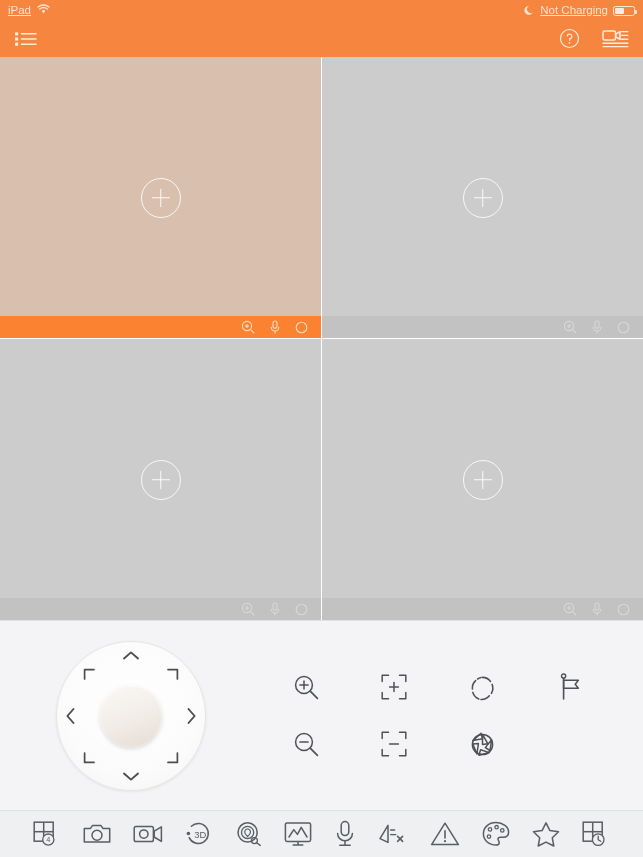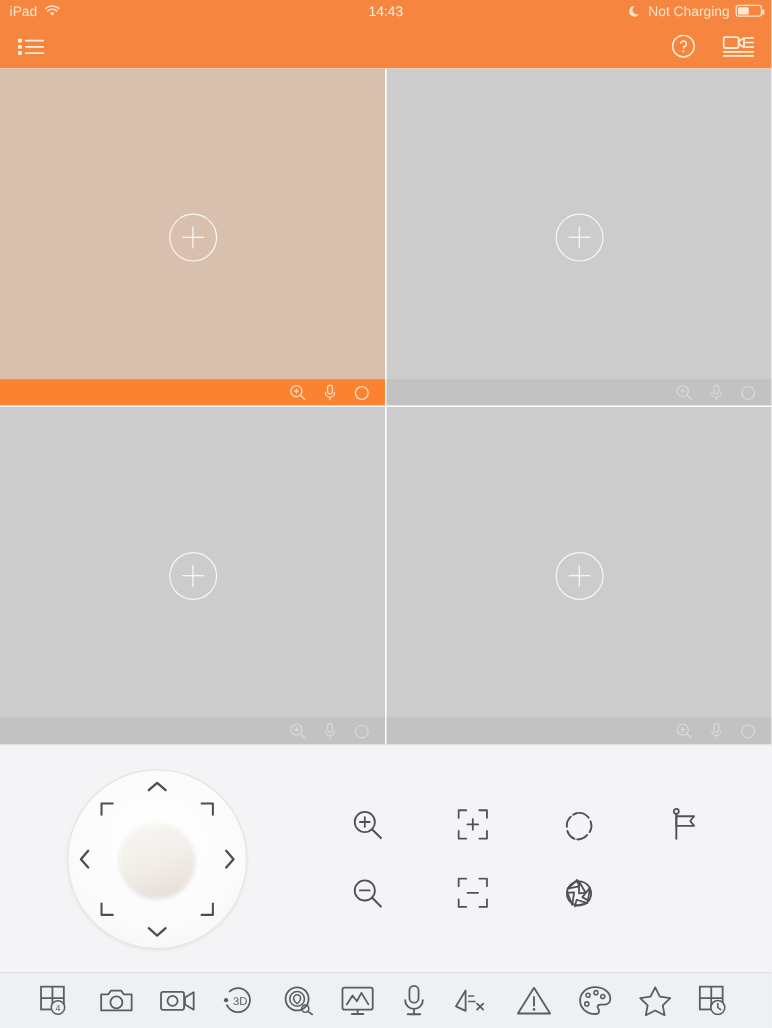--- a/index.html
+++ b/index.html
@@ -13,29 +13,30 @@
 
   
   .statusbar {
     height: 20px; width: 100%;
     background: #f6863f;
     display: flex; align-items: center;
     padding: 0 8px;
     color: #ffe3cd;
     font-size: 11.5px;
     position: relative;
+    text-decoration: underline;
   }
   .sb-left { display: flex; align-items: center; gap: 6px; }
   .sb-center {
     position: absolute; left: 0; right: 0; text-align: center;
     font-size: 11.5px; color: #fff5ec; font-weight: 500;
     pointer-events: none;
   }
   .sb-right {
-    margin-left: auto; display: flex; align-items: flex-start; gap: 5px;
+    margin-left: auto; display: flex; align-items: flex-end; gap: 5px;
     position: relative; z-index: 2; padding-left: 32px;
   }
   .wifi-icon { display: block; }
   .battery {
     width: 22px; height: 10px;
     border: 1px solid #ffe3cd; border-radius: 2.5px;
     position: relative; display: inline-block;
   }
   .battery::after {
     content: ""; position: absolute; right: -3px; top: 3px;
@@ -156,21 +157,20 @@
   <div class="sb-left">
     <span>iPad</span>
     <span class="wifi-icon">
       <svg width="13" height="10" viewBox="0 0 13 10">
         <path d="M6.5 9.2 L4.6 6.9 A3 3 0 0 1 8.4 6.9 Z" fill="#ffe3cd"></path>
         <path d="M2.7 5.1 A6 6 0 0 1 10.3 5.1" stroke="#ffe3cd" stroke-width="1.3" fill="none" stroke-linecap="round"></path>
         <path d="M1 3.0 A8.6 8.6 0 0 1 12 3.0" stroke="#ffe3cd" stroke-width="1.3" fill="none" stroke-linecap="round"></path>
       </svg>
     </span>
   </div>
-  <div class="sb-center">14:43</div>
   <div class="sb-right">
     <span style="line-height:0">
       <svg width="11" height="11" viewBox="0 0 11 11">
         <path d="M8.6 7.6 A4.4 4.4 0 1 1 5.0 1.0 A3.6 3.6 0 0 0 8.6 7.6 Z" fill="#ffe3cd"></path>
       </svg>
     </span>
     <span>Not Charging</span>
     <span class="battery">
       <span class="battery-fill"></span>
     </span>

